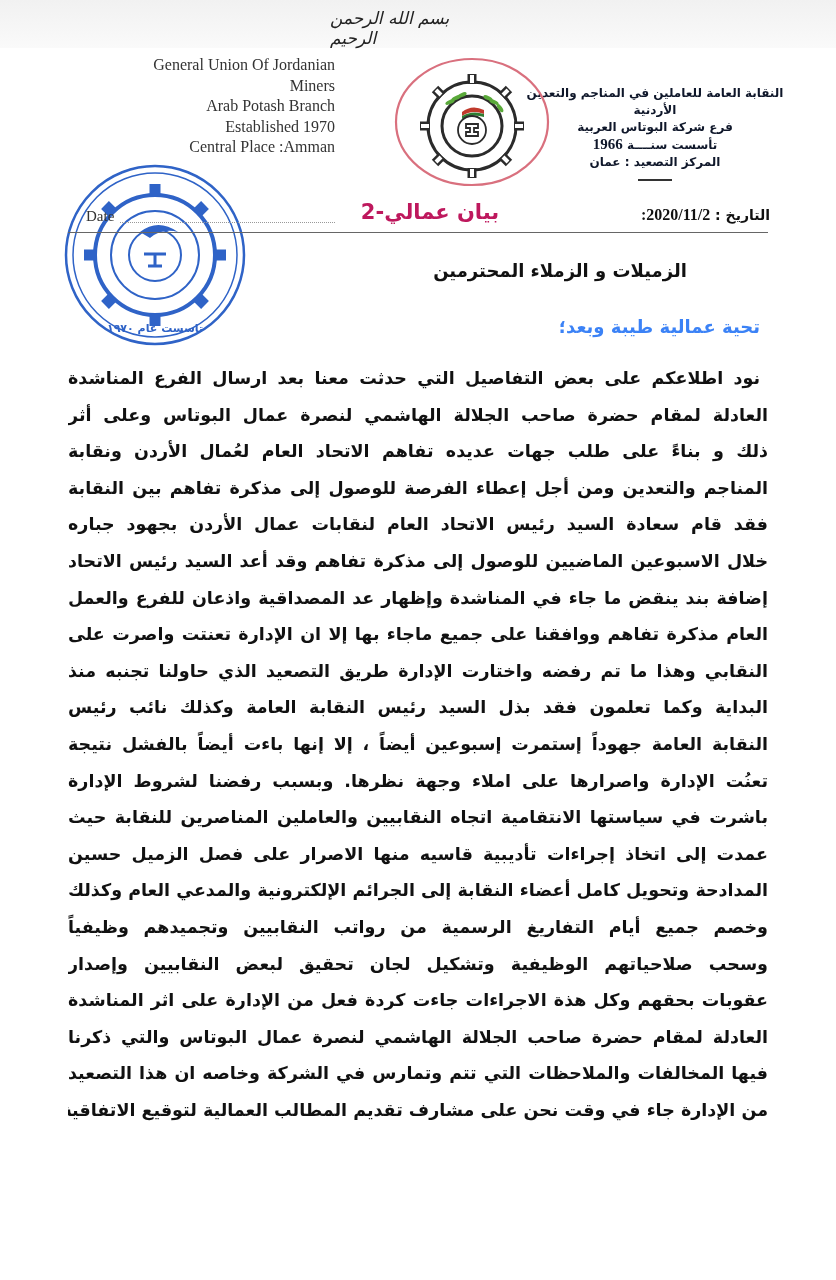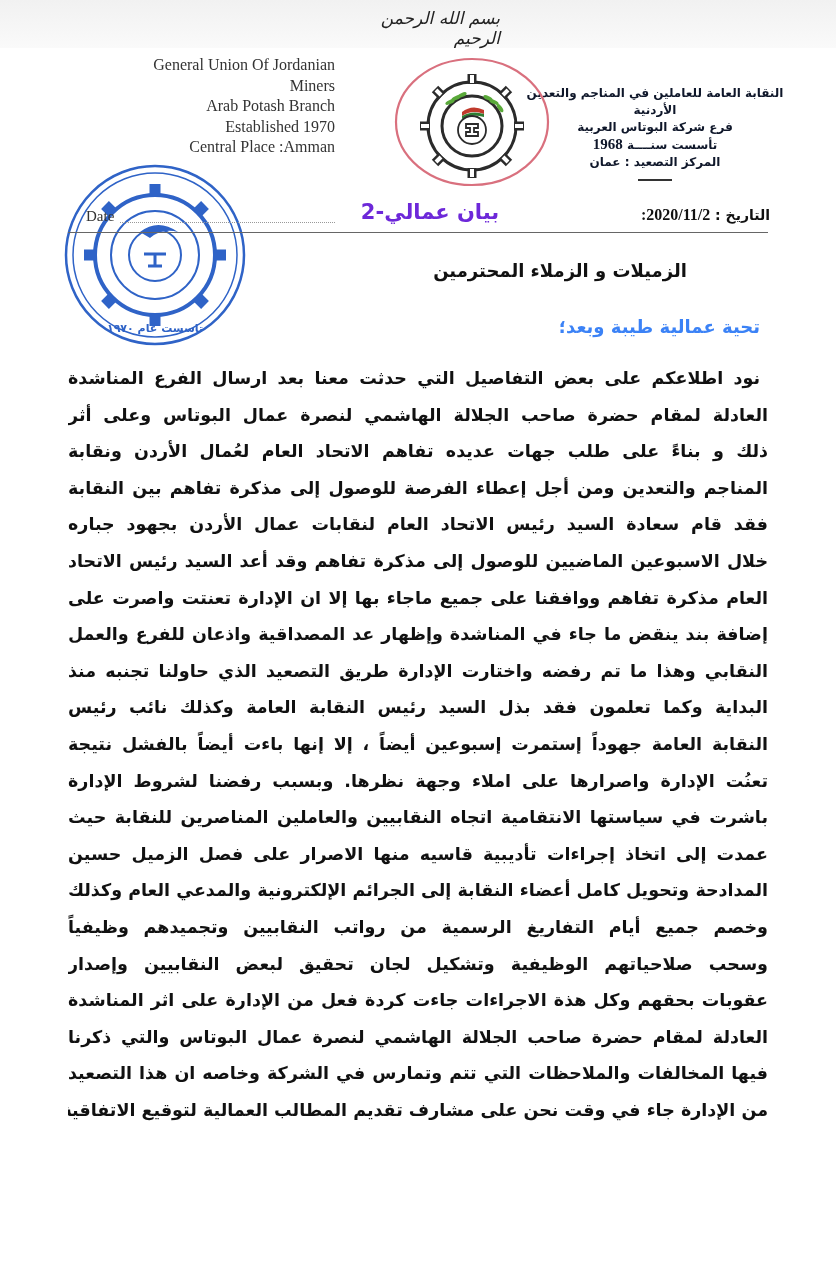--- a/index.html
+++ b/index.html
@@ -9,21 +9,21 @@
       font-family: "DejaVu Sans", sans-serif;
       color: #1a1a1a;
       position: relative;
     }
     .top-band {
       position: absolute; left: 0; top: 0; width: 836px; height: 48px;
       background: linear-gradient(#f1f1f1, #fafafa);
     }
     .basmala {
       position: absolute; left: 330px; top: 8px; width: 170px; height: 30px;
-      text-align: right; direction: rtl;
+      text-align: left; direction: rtl;
       font-family: "DejaVu Serif", serif; font-size: 17px; font-style: italic;
       color: #222; letter-spacing: -1px;
     }
     .eng-header {
       position: absolute; left: 95px; top: 55px; width: 240px;
       text-align: right;
       font-family: "Liberation Serif", serif; font-size: 16px; line-height: 20.5px;
       color: #333;
     }
     .ar-header {
@@ -46,21 +46,21 @@
       position: absolute; left: 86px; top: 208px;
       font-family: "Liberation Serif", serif; font-size: 15px; color: #333;
     }
     .date-dots {
       position: absolute; left: 120px; top: 222px; width: 215px;
       border-bottom: 1px dotted #999;
     }
     .title-main {
       position: absolute; left: 355px; top: 200px; width: 150px;
       direction: rtl; text-align: center;
-      font-size: 21px; font-weight: bold; color: #6d28d9;
+      font-size: 21px; font-weight: bold; color: #be185d;
     }
     .date-ar {
       position: absolute; left: 590px; top: 206px; width: 180px;
       direction: rtl; text-align: right;
       font-size: 14px; font-weight: bold; color: #111;
     }
     .date-ar .num { font-family: "Liberation Serif", serif; font-size: 16px; }
     .header-rule {
       position: absolute; left: 68px; top: 232px; width: 700px; height: 1px;
       background: #666;
@@ -100,21 +100,21 @@
   <div>Established 1970</div>
   <div>Central Place :Amman</div>
 </div>
 
 <div class="ar-header">
   <div>النقابة العامة للعاملين في المناجم والتعدين</div>
   <div>الأردنية</div>
   <div>فرع شركة البوتاس العربية</div>
   <div>
     <span>تأسست سنــــة</span>
-    <span class="year">1968</span>
+    <span class="year">1966</span>
   </div>
   <div>المركز التصعيد : عمان</div>
   <div class="short-rule"></div>
 </div>
 
 <svg class="red-logo" viewBox="0 0 160 136">
   <ellipse cx="80" cy="68" rx="76" ry="63" fill="none" stroke="#d9707e" stroke-width="2.2"></ellipse>
   <g fill="none" stroke="#2b2b2b" stroke-width="3">
     <circle cx="80" cy="72" r="44"></circle>
     <circle cx="80" cy="72" r="30"></circle>
@@ -193,22 +193,22 @@
 <div class="salutation">الزميلات و الزملاء المحترمين</div>
 <div class="greeting">تحية عمالية طيبة وبعد؛</div>
 
 <div class="body-text">
   <div class="body-line first">نود اطلاعكم على بعض التفاصيل التي حدثت معنا بعد ارسال الفرع المناشدة</div>
   <div class="body-line">العادلة لمقام حضرة صاحب الجلالة الهاشمي لنصرة عمال البوتاس  وعلى أثر</div>
   <div class="body-line">ذلك و بناءً على طلب جهات عديده تفاهم الاتحاد العام لعُمال الأردن ونقابة</div>
   <div class="body-line">المناجم والتعدين ومن أجل إعطاء الفرصة للوصول إلى مذكرة تفاهم بين النقابة</div>
   <div class="body-line">فقد قام سعادة السيد رئيس الاتحاد العام لنقابات عمال الأردن بجهود جباره</div>
   <div class="body-line">خلال الاسبوعين الماضيين للوصول إلى مذكرة تفاهم وقد أعد السيد رئيس الاتحاد</div>
+  <div class="body-line">إضافة بند ينقض ما جاء في المناشدة وإظهار عد المصداقية واذعان للفرع والعمل</div>
   <div class="body-line">العام مذكرة تفاهم ووافقنا على جميع ماجاء بها  إلا ان الإدارة تعنتت واصرت على</div>
-  <div class="body-line">إضافة بند ينقض ما جاء في المناشدة وإظهار عد المصداقية واذعان للفرع والعمل</div>
   <div class="body-line">النقابي وهذا ما تم رفضه واختارت الإدارة  طريق التصعيد الذي حاولنا تجنبه منذ</div>
   <div class="body-line">البداية وكما تعلمون فقد بذل السيد رئيس النقابة العامة وكذلك نائب رئيس</div>
   <div class="body-line">النقابة العامة جهوداً إستمرت إسبوعين أيضاً ، إلا إنها باءت أيضاً بالفشل نتيجة</div>
   <div class="body-line">تعنُت الإدارة واصرارها على املاء وجهة نظرها. وبسبب رفضنا لشروط الإدارة</div>
   <div class="body-line">باشرت في سياستها الانتقامية اتجاه النقابيين والعاملين المناصرين للنقابة حيث</div>
   <div class="body-line">عمدت إلى اتخاذ إجراءات تأديبية قاسيه منها الاصرار على فصل الزميل حسين</div>
   <div class="body-line">المدادحة وتحويل كامل أعضاء النقابة إلى الجرائم الإلكترونية والمدعي العام وكذلك</div>
   <div class="body-line">وخصم جميع أيام التفاريغ الرسمية من رواتب النقابيين وتجميدهم وظيفياً</div>
   <div class="body-line">وسحب صلاحياتهم الوظيفية وتشكيل لجان تحقيق لبعض النقابيين وإصدار</div>
   <div class="body-line">عقوبات بحقهم وكل هذة الاجراءات جاءت كردة فعل من الإدارة على اثر المناشدة</div>

